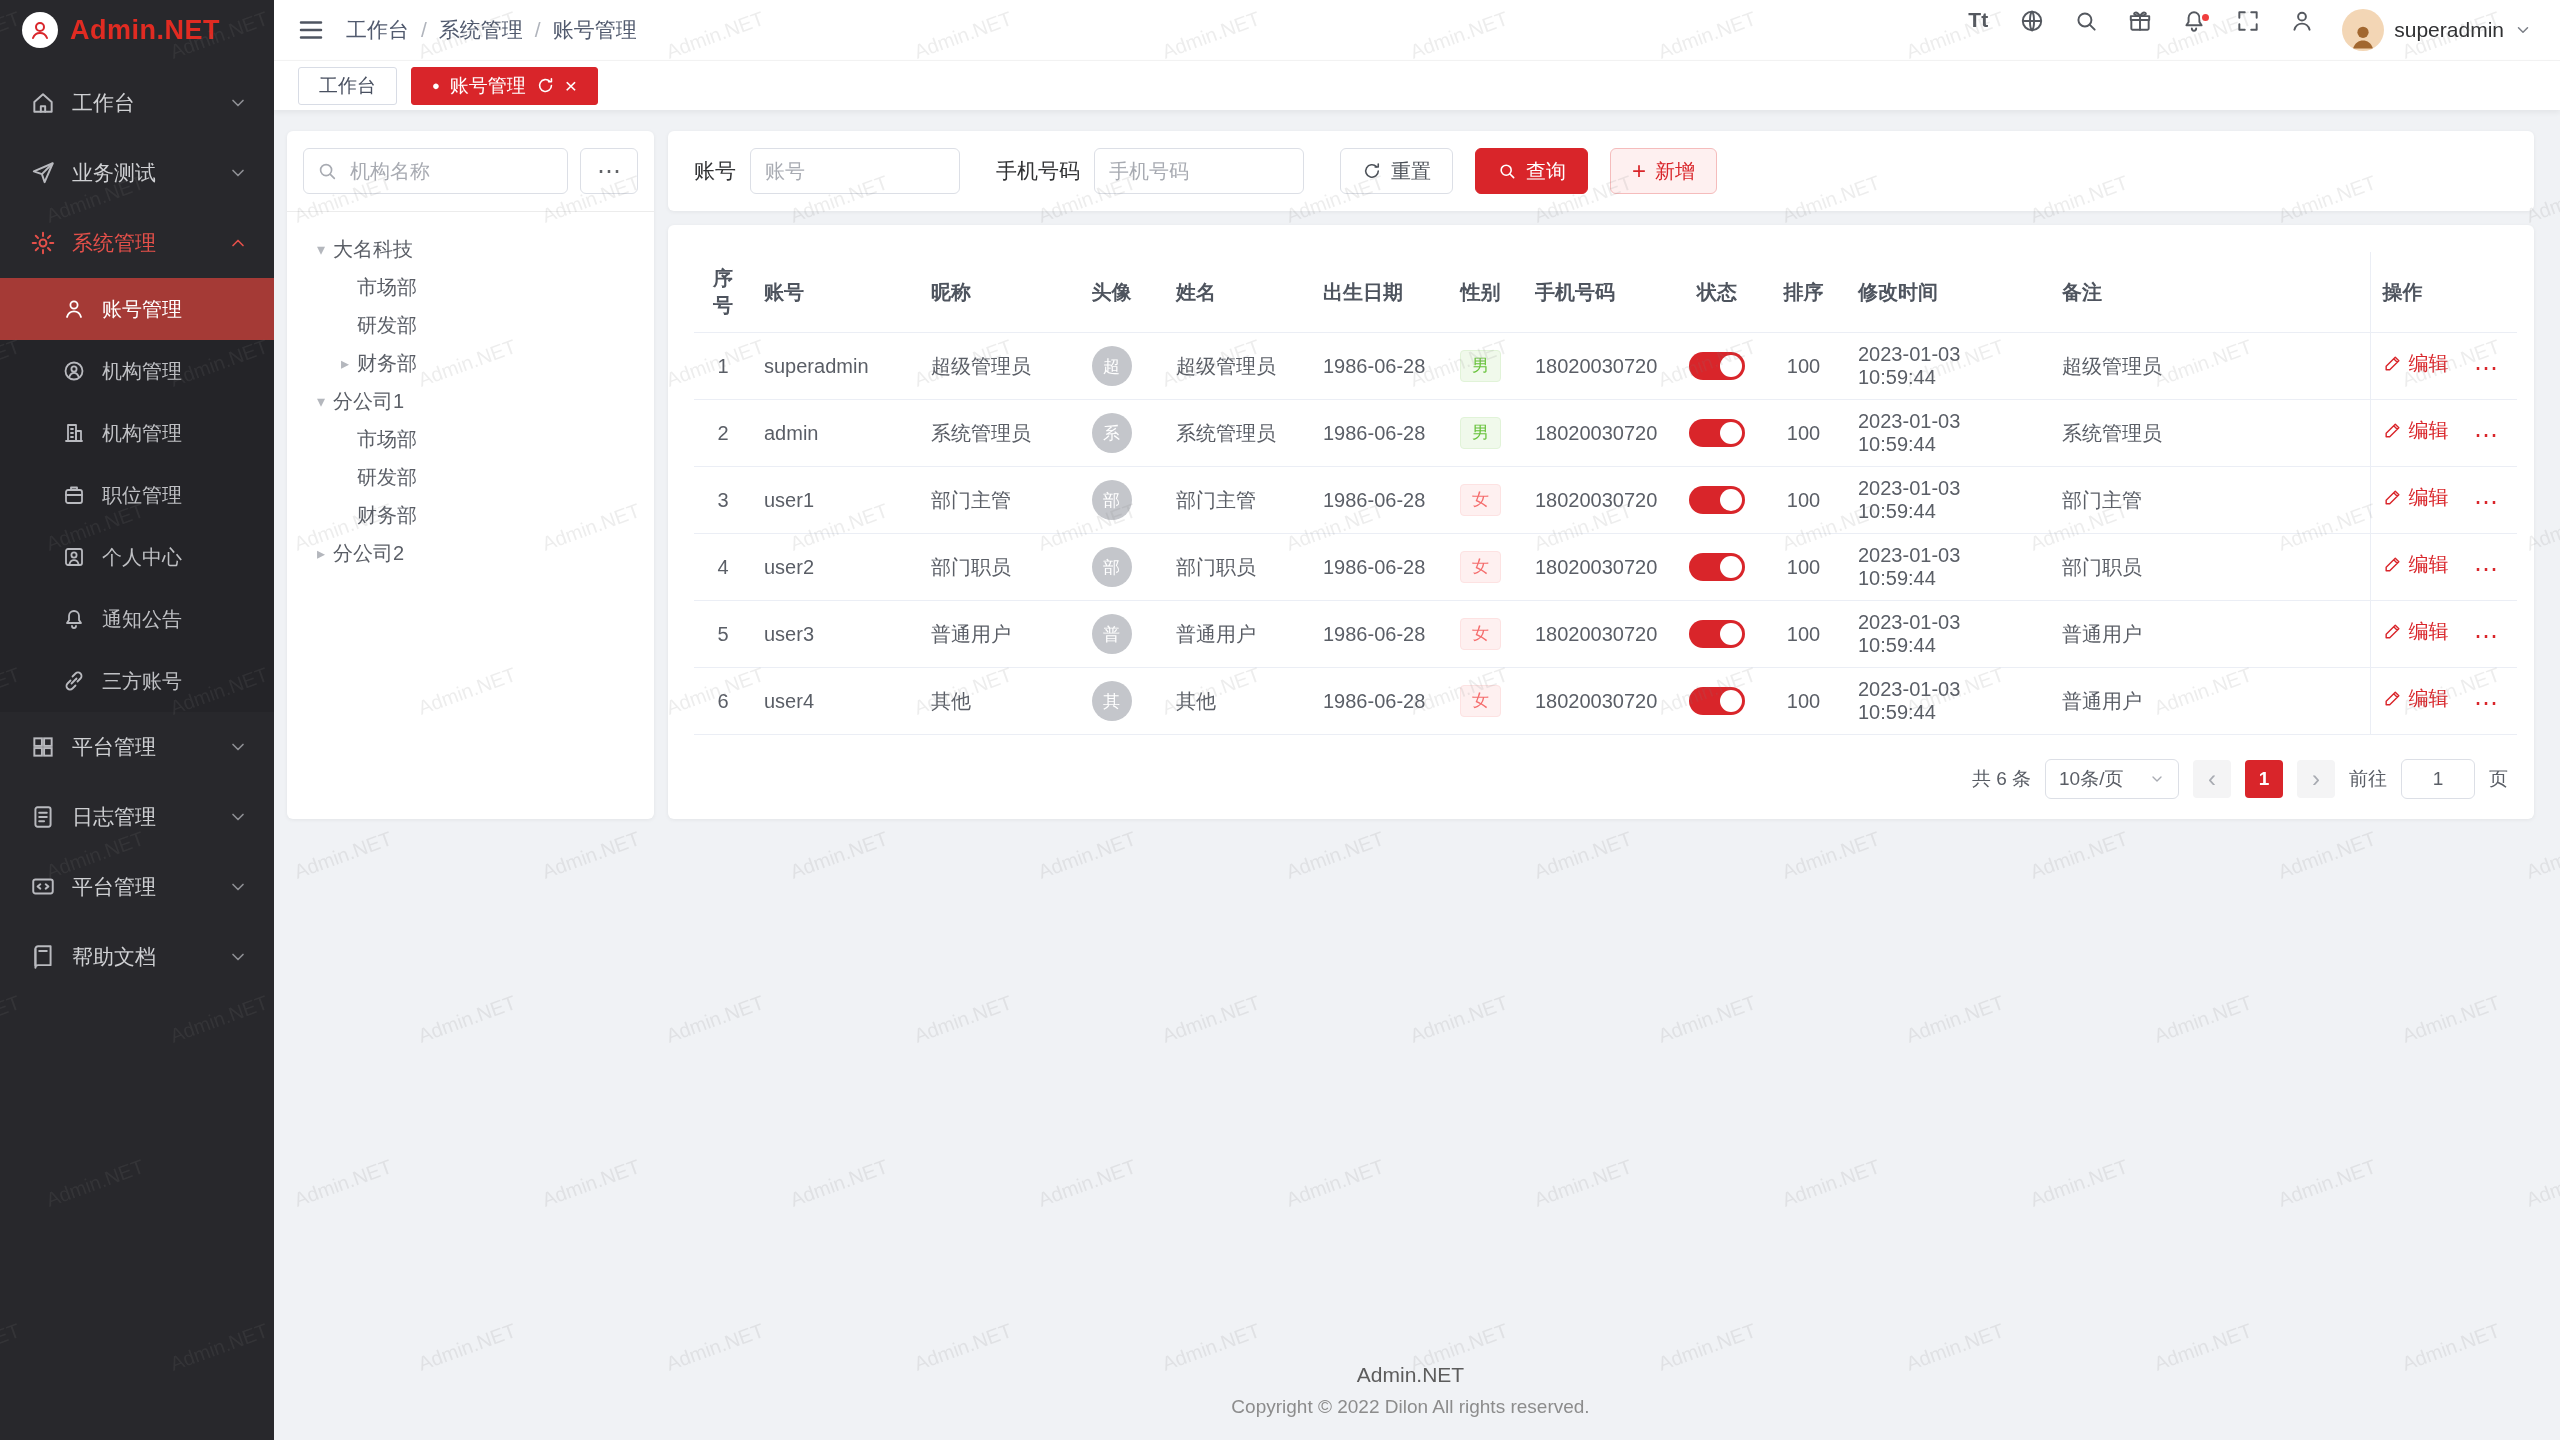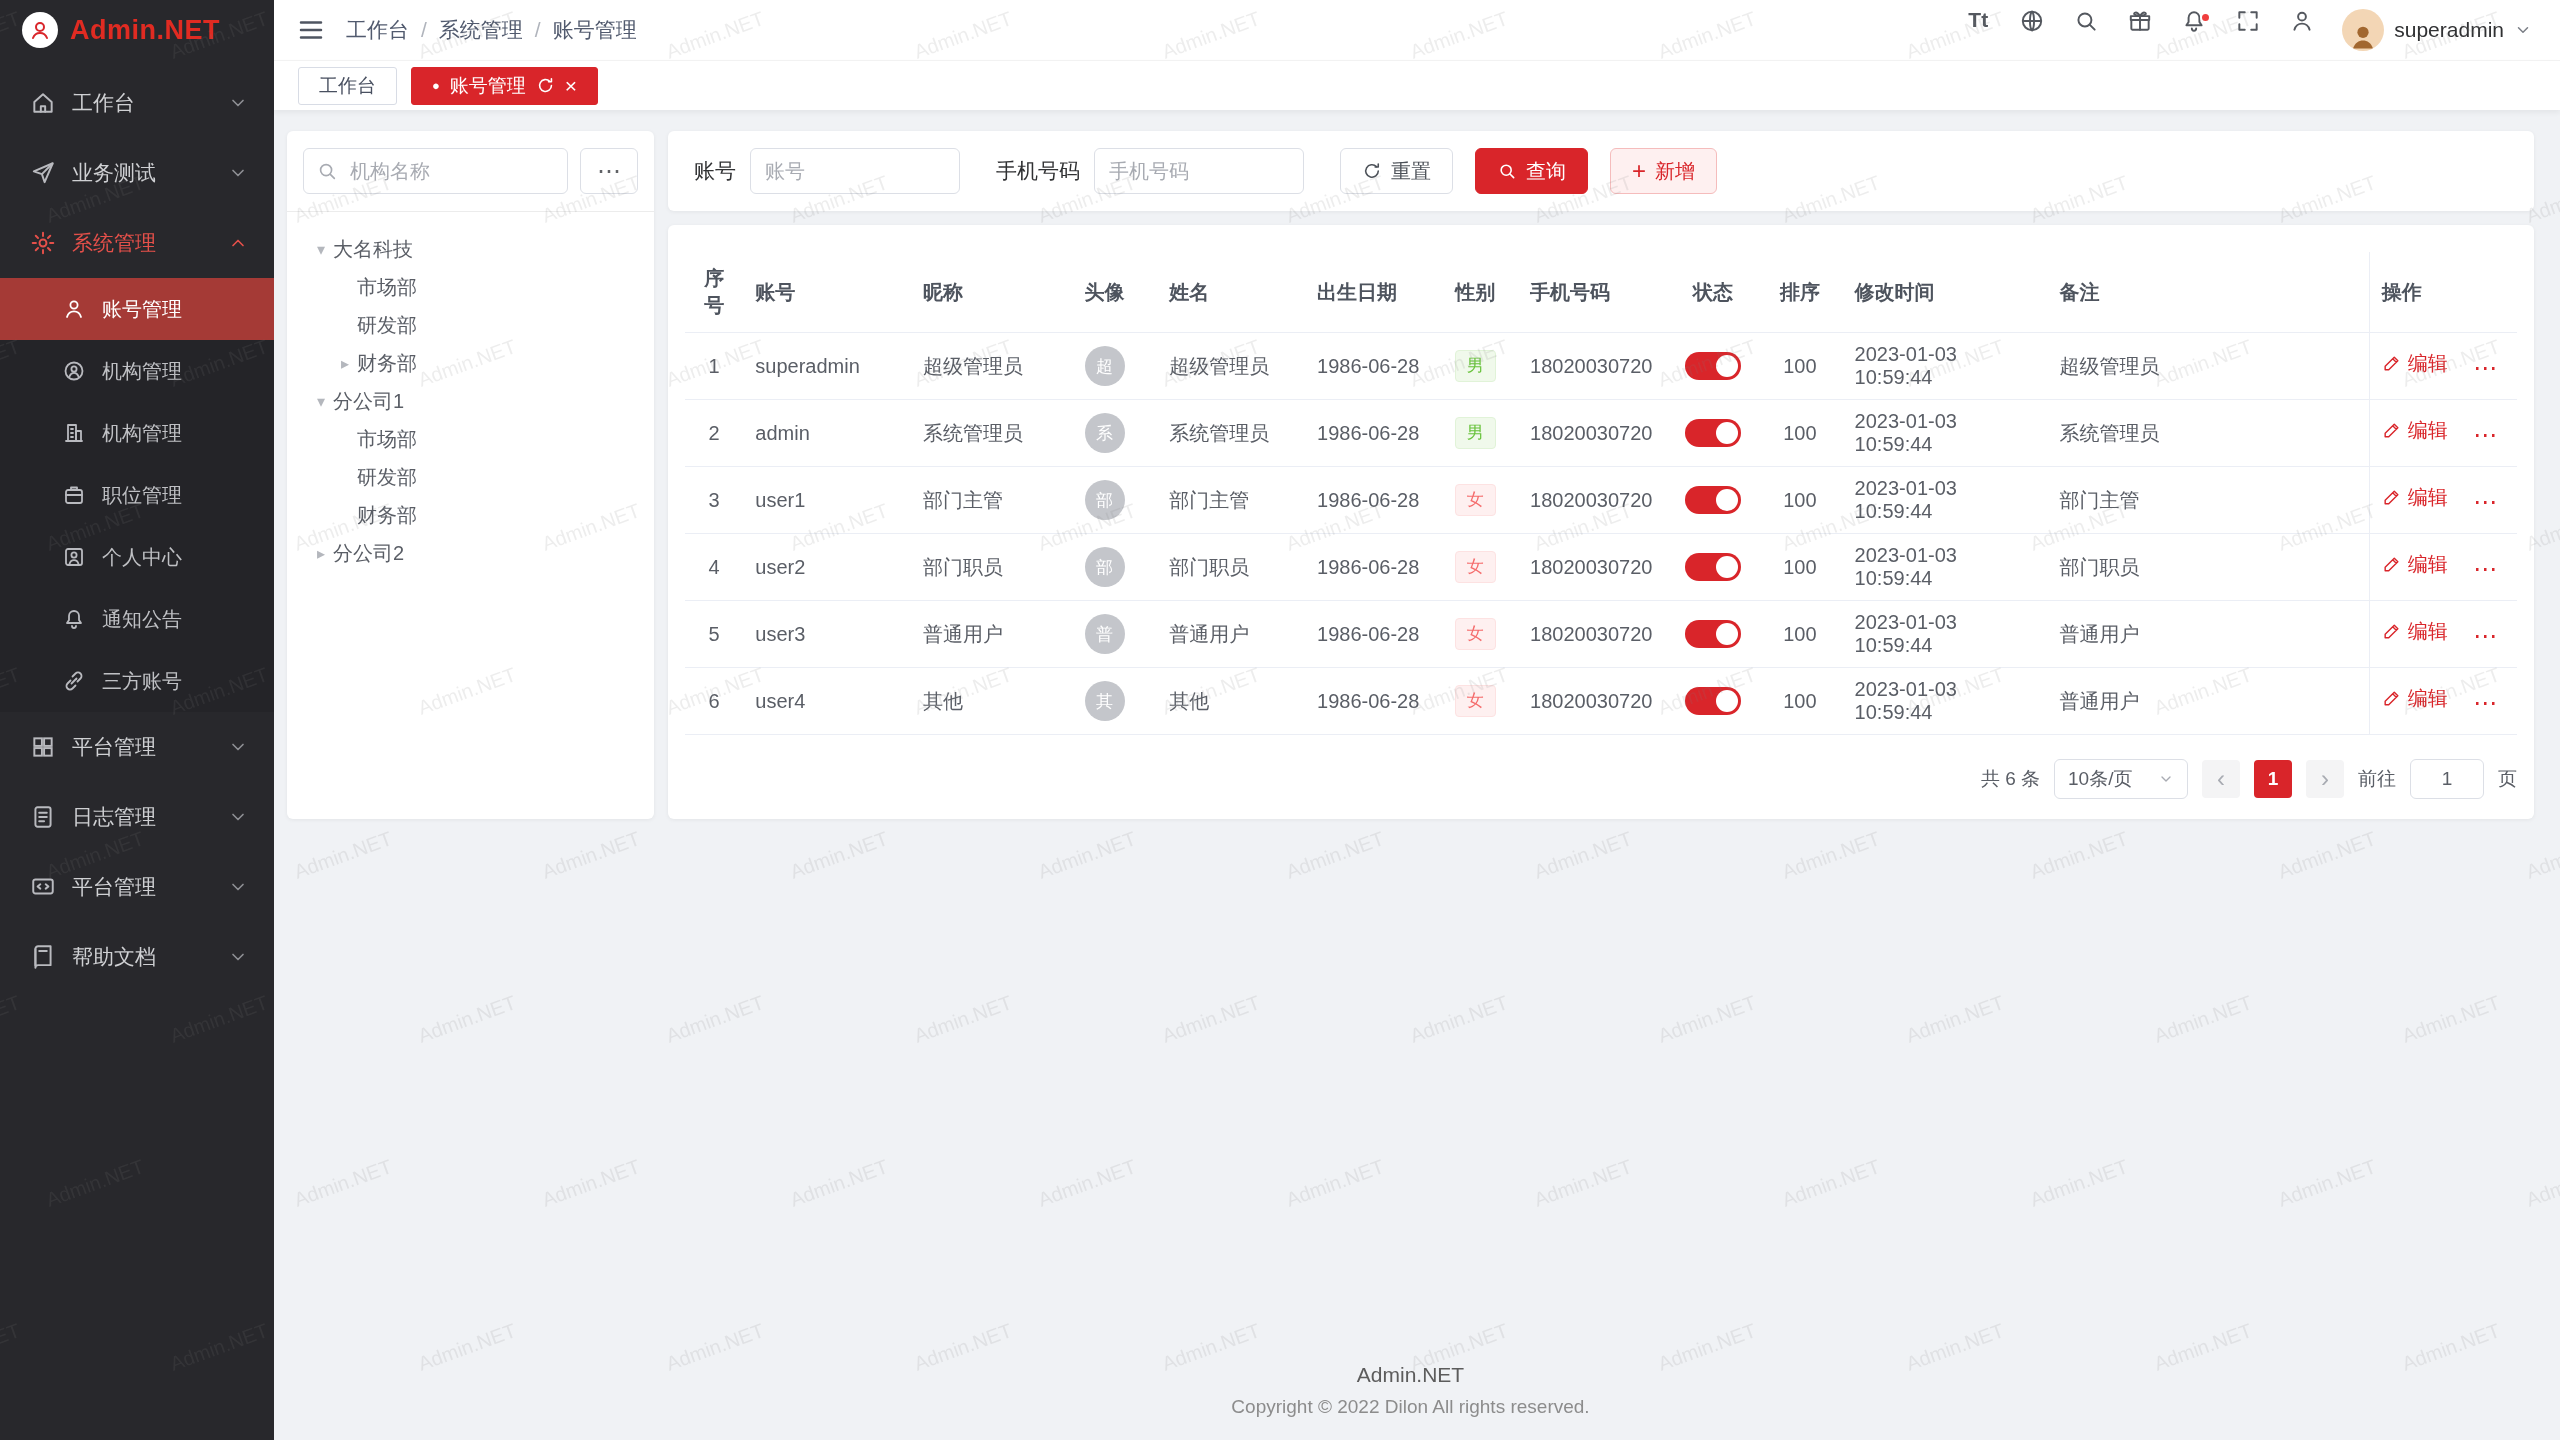--- a/index.html
+++ b/index.html
@@ -86,21 +86,21 @@
   .q-group { display:flex; align-items:center; gap:14px; margin-right:36px; }
   .q-label { font-size:21px; color:#303133; white-space:nowrap; }
   .q-input { width:210px; height:46px; border:1px solid #dcdfe6; border-radius:6px; padding:0 14px; font-size:20px; color:#303133; outline:none; }
   .q-input::placeholder { color:#a8abb2; }
   .btn { height:46px; border-radius:6px; display:inline-flex; align-items:center; gap:9px; padding:0 21px; font-size:20px; cursor:pointer; border:1px solid #dcdfe6; background:#fff; color:#4d5259; margin-right:22px; }
   .btn svg { width:20px; height:20px; }
   .btn-primary { background:#d9252a; border-color:#d9252a; color:#fff; }
   .btn-plain-danger { background:#fef0f0; border-color:#f5bcbc; color:#d9252a; margin-right:0; }
   .btn .plus { font-size:24px; line-height:1; }
 
-  .table-card { padding:27px 17px 20px; display:flex; flex-direction:column; }
+  .table-card { padding:27px 26px 20px; display:flex; flex-direction:column; }
   table { width:100%; border-collapse:collapse; table-layout:fixed; }
   th { font-weight:700; color:#4e545e; text-align:left; padding:13px 12px; border-bottom:1px solid #ebeef5; font-size:20px; }
   td { padding:10px 12px; border-bottom:1px solid #ebeef5; font-size:20px; color:#5a5e66; }
   .c { text-align:center; }
   .col-op { border-left:1px solid #ebeef5; }
   .row-avatar { width:40px; height:40px; border-radius:50%; background:#c4c6cb; color:#fff; display:flex; align-items:center; justify-content:center; font-size:17px; margin:0 auto; }
   .tag { display:inline-block; height:32px; line-height:30px; padding:0 11px; border-radius:4px; font-size:17px; border:1px solid transparent; }
   .tag-male { color:#67c23a; background:#f0f9eb; border-color:#e1f3d8; }
   .tag-female { color:#f56c6c; background:#fef0f0; border-color:#fde2e2; }
   .switch { display:inline-block; width:56px; height:28px; border-radius:14px; background:#d9252a; position:relative; cursor:pointer; vertical-align:middle; }

